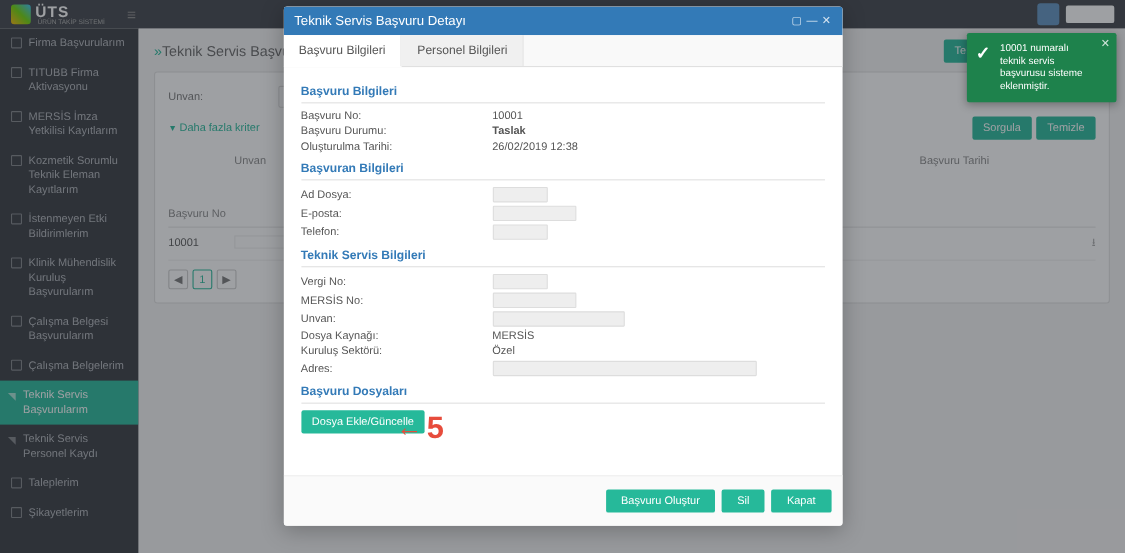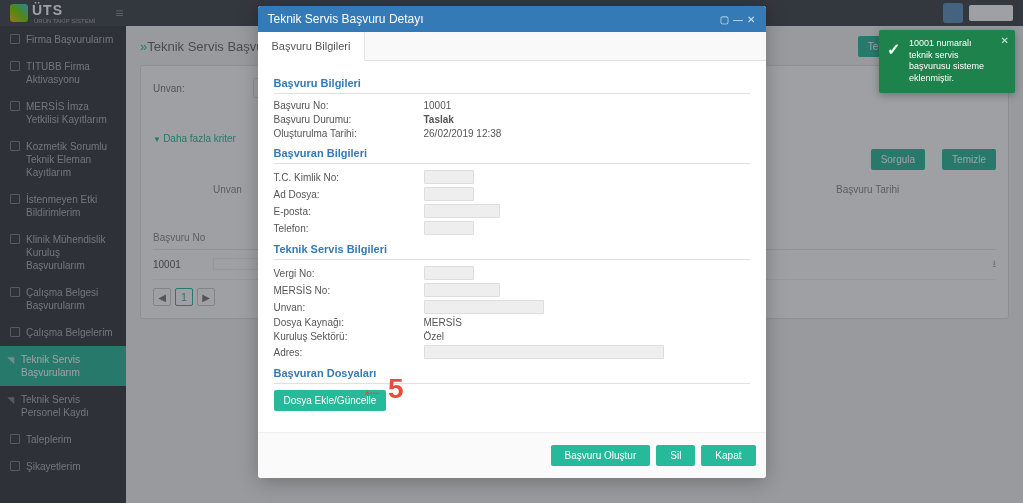--- a/index.html
+++ b/index.html
@@ -121,21 +121,21 @@
       width: 60px;
       height: 20px;
       border: 1px solid #ddd;
       border-radius: 2px;
       padding: 0 4px;
       font-size: 9px;
       color: #aaa;
     }
     .more-filters { color: #26b99a; font-size: 10px; cursor: pointer; }
     .more-filters::before { content: "▼ "; font-size: 8px; }
-    .result-area { display: flex; align-items: center; gap: 17px; justify-content: flex-end; margin-top: 43px; }
+    .result-area { display: flex; align-items: center; gap: 4px; justify-content: flex-end; }
 
     .grid-head {
       display: flex;
       border-bottom: 1px solid #e5e5e5;
       padding: 6px 0;
       color: #888;
       font-size: 10px;
       margin-top: 8px;
     }
     .grid-head .col1 { width: 60px; margin-top: 48px; }
@@ -209,21 +209,21 @@
 
     .modal-body { padding: 8px 16px; flex: 1; overflow: auto; }
     .section-title {
       color: #337ab7;
       font-size: 11px;
       font-weight: bold;
       border-bottom: 1px solid #e0e0e0;
       padding: 4px 0;
       margin: 4px 0 6px;
     }
-    .kv { display: flex; align-items: center; margin: 3px 0; font-size: 10px; color: #555; }
+    .kv { display: flex; align-items: center; margin: 3px 0; font-size: 10px; color: #555; gap: 24px; }
     .kv .k { width: 150px; }
     .kv .v { flex: 1; }
     .kv .v.box {
       background: #eee;
       border: 1px solid #ddd;
       height: 14px;
       border-radius: 1px;
     }
     .kv .v.box.sm { width: 50px; flex: none; }
     .kv .v.box.md { width: 76px; flex: none; }
@@ -400,42 +400,39 @@
   <div class="modal">
     <div class="modal-title">
       <span>Teknik Servis Başvuru Detayı</span>
       <span class="spacer"></span>
       <span class="win-ctrl">▢</span>
       <span class="win-ctrl">—</span>
       <span class="win-ctrl">✕</span>
     </div>
     <div class="modal-tabs">
       <div class="modal-tab active">Başvuru Bilgileri</div>
+      <div class="modal-tab">Personel Bilgileri</div>
     </div>
     <div class="modal-body">
       <div class="section-title">Başvuru Bilgileri</div>
       <div class="kv">
           <div class="k">Başvuru No:</div>
           <div class="v">10001</div>
         </div>
       <div class="kv">
           <div class="k">Başvuru Durumu:</div>
           <div class="v" style="font-weight:bold">Taslak</div>
         </div>
       <div class="kv">
           <div class="k">Oluşturulma Tarihi:</div>
           <div class="v">26/02/2019 12:38</div>
         </div>
 
       <div class="section-title">Başvuran Bilgileri</div>
       <div class="kv">
-          <div class="k">T.C. Kimlik No:</div>
-          <div class="v box sm"></div>
-        </div>
-      <div class="kv">
           <div class="k">Ad Dosya:</div>
           <div class="v box sm"></div>
         </div>
       <div class="kv">
           <div class="k">E-posta:</div>
           <div class="v box md"></div>
         </div>
       <div class="kv">
           <div class="k">Telefon:</div>
           <div class="v box sm"></div>
@@ -460,21 +457,21 @@
         </div>
       <div class="kv">
           <div class="k">Kuruluş Sektörü:</div>
           <div class="v">Özel</div>
         </div>
       <div class="kv">
           <div class="k">Adres:</div>
           <div class="v box xl"></div>
         </div>
 
-      <div class="section-title">Başvuran Dosyaları</div>
+      <div class="section-title">Başvuru Dosyaları</div>
       <button class="btn btn-teal">Dosya Ekle/Güncelle</button>
     </div>
     <div class="modal-footer">
       <button class="btn btn-teal">Başvuru Oluştur</button>
       <button class="btn btn-teal">Sil</button>
       <button class="btn btn-teal">Kapat</button>
     </div>
   </div>
 
   <div class="annotation">

